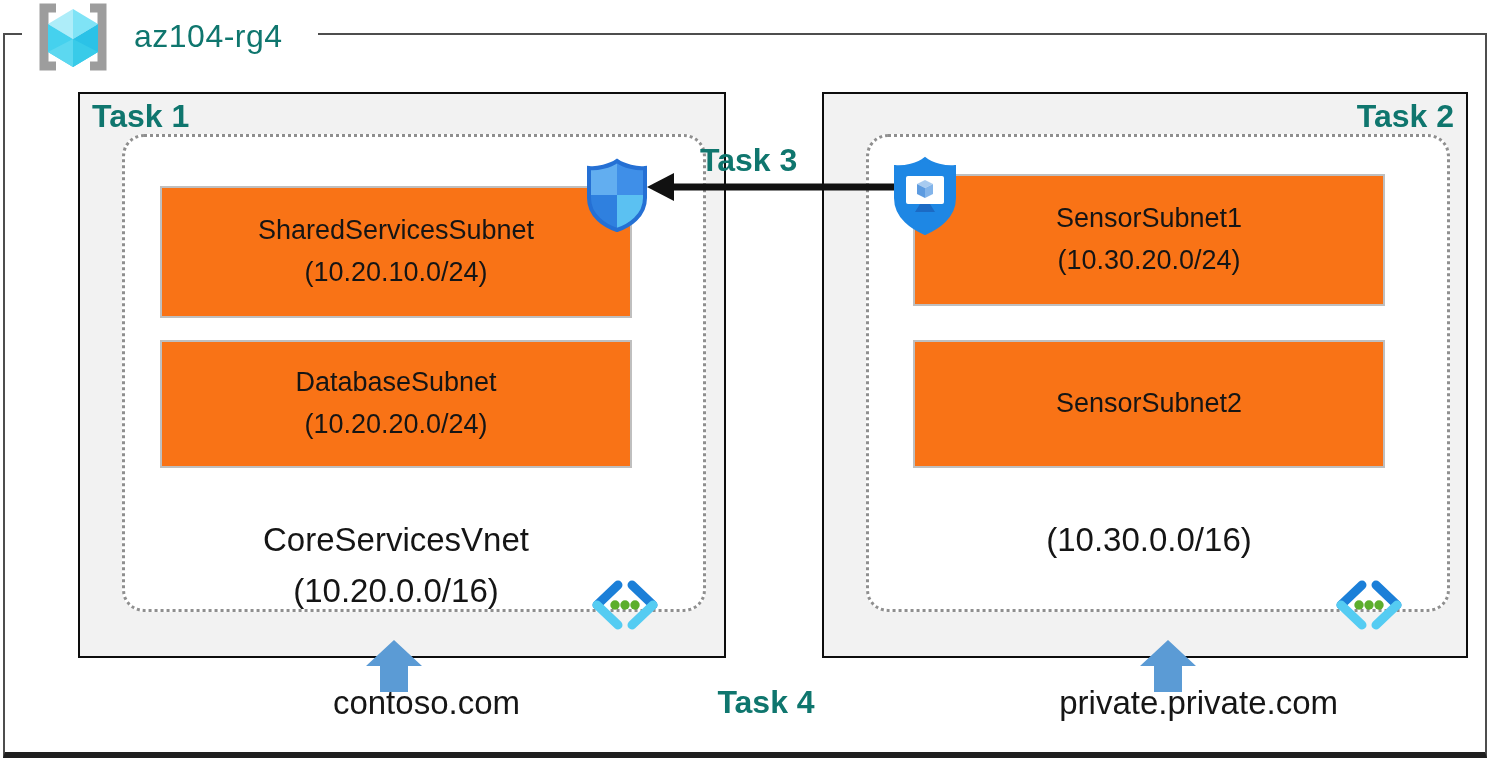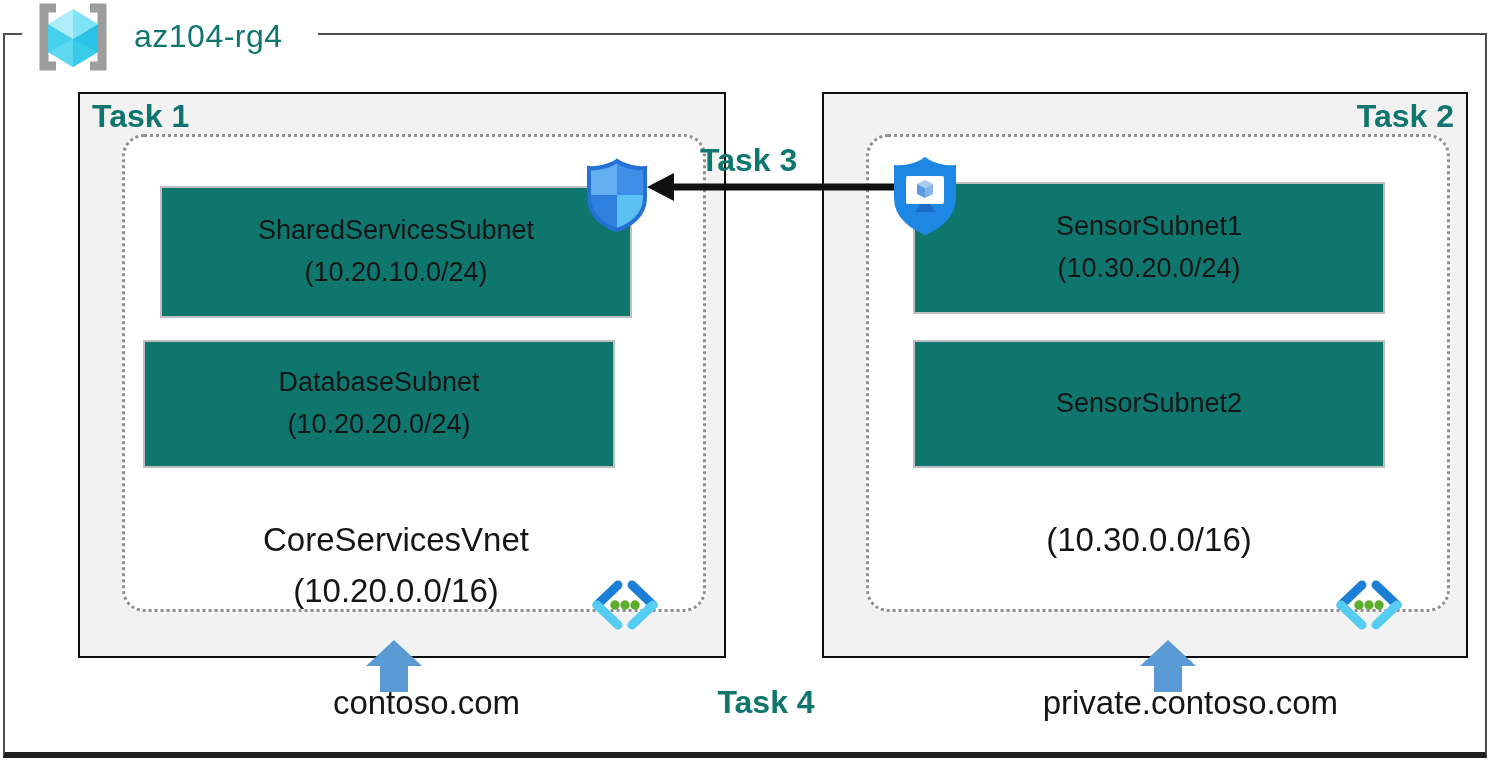--- a/index.html
+++ b/index.html
@@ -49,29 +49,29 @@
     background: #ffffff;
     border: 3px dotted #8f8f8f;
     border-radius: 22px;
     z-index: 2;
   }
   .vnet-dashed.left  { left: 122px; top: 134px; width: 584px; height: 478px; }
   .vnet-dashed.right { left: 866px; top: 134px; width: 584px; height: 478px; }
 
   
   .subnet-box {
-    background: #0f766e;
+    background: #f97316;
     border: 2px solid #bfbfbf;
     z-index: 3;
     display: flex; flex-direction: column; align-items: center; justify-content: center;
     font-size: 27px; line-height: 1.55; text-align: center; color: #151515;
   }
   .subnet-box.l1 { left: 160px; top: 186px; width: 472px; height: 132px; }
-  .subnet-box.l2 { left: 143px; top: 340px; width: 472px; height: 128px; }
-  .subnet-box.r1 { left: 913px; top: 182px; width: 472px; height: 132px; }
+  .subnet-box.l2 { left: 160px; top: 340px; width: 472px; height: 128px; }
+  .subnet-box.r1 { left: 913px; top: 174px; width: 472px; height: 132px; }
   .subnet-box.r2 { left: 913px; top: 340px; width: 472px; height: 128px; text-align: center; }
 
   .vnet-caption {
     z-index: 3; text-align: center;
     font-size: 33px; line-height: 1.55; color: #151515;
   }
   .vnet-caption.left  { left: 160px; top: 514px; width: 472px; }
   .vnet-caption.right { left: 913px; top: 514px; width: 472px; }
 
   .vnet-icon { width: 74px; height: 50px; z-index: 4; }
@@ -195,13 +195,13 @@
 
 <svg class="abs up-arrow left" viewBox="0 0 56 52">
   <polygon points="28,0 56,26 42,26 42,52 14,52 14,26 0,26" fill="#5b9bd5"></polygon>
 </svg>
 <svg class="abs up-arrow right" viewBox="0 0 56 52">
   <polygon points="28,0 56,26 42,26 42,52 14,52 14,26 0,26" fill="#5b9bd5"></polygon>
 </svg>
 
 <div class="abs domain-label left">contoso.com</div>
 <div class="abs task-label task4-label">Task 4</div>
-<div class="abs domain-label right">private.contoso.com</div>
+<div class="abs domain-label right">private.private.com</div>
 
 </body></html>

